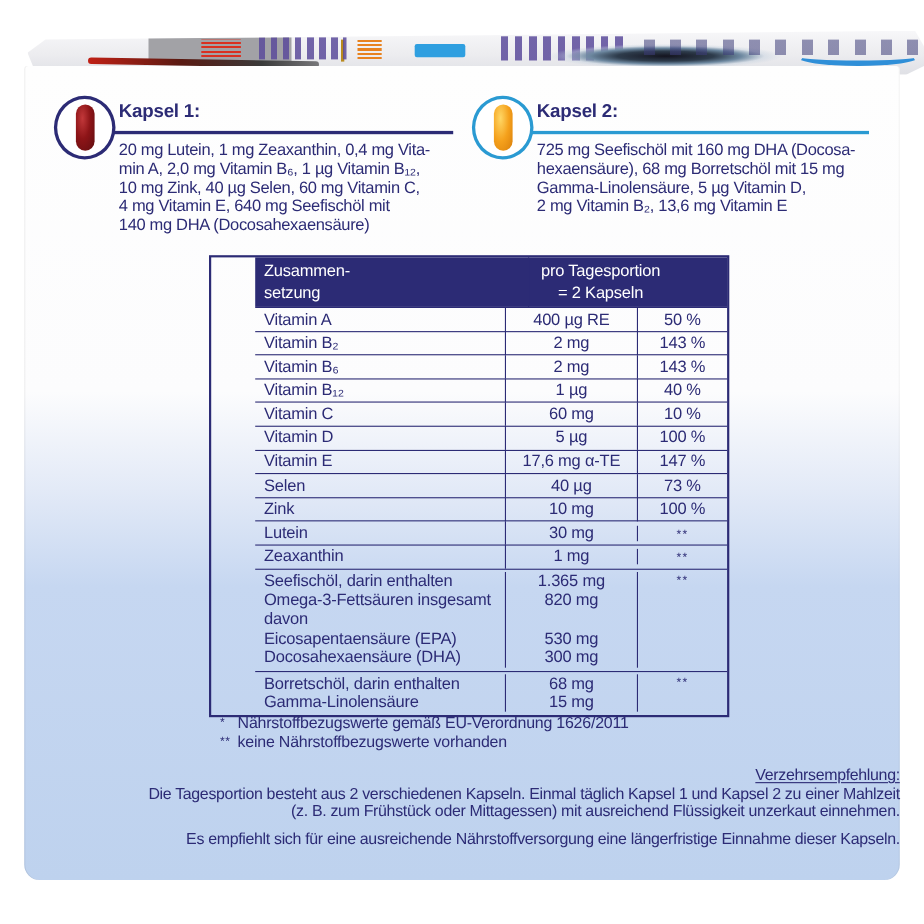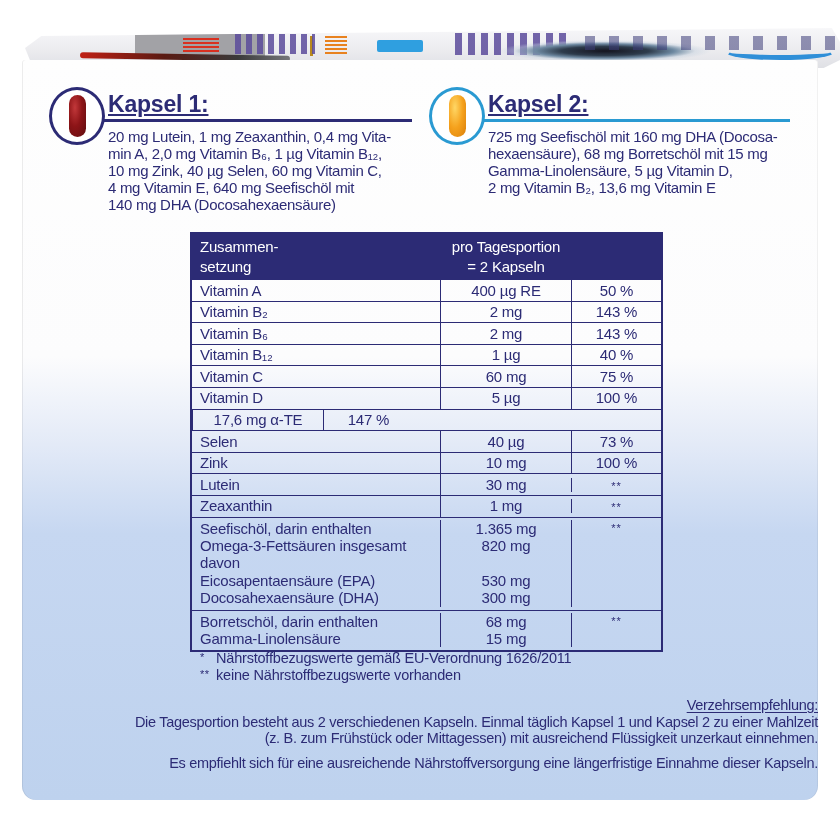--- a/index.html
+++ b/index.html
@@ -47,30 +47,30 @@
   
   .cap-circle {
     position:absolute; width:56px; height:58px; border-radius:50%;
     background:#ffffff; border:3px solid #2c2b75; z-index:3;
     display:flex; align-items:center; justify-content:center;
   }
   .cap-circle.c2 { border-color:#2a9ad2; }
   .pill { width:17px; height:42px; border-radius:9px; }
   .pill.p1 { background:radial-gradient(ellipse at 35% 30%,#c2383a 0%,#8d1417 45%,#5e0d10 100%); }
   .pill.p2 { background:radial-gradient(ellipse at 35% 30%,#ffd765 0%,#f5a11c 50%,#d97e0a 100%); }
-  .cap-title { position:absolute; font-size:23px; font-weight:700; letter-spacing:-.2px;text-decoration:underline; }
+  .cap-title { position:absolute; font-size:17px; font-weight:700; letter-spacing:-.2px; }
   .cap-rule { position:absolute; height:3px; background:#2c2b75; z-index:2; }
   .cap-rule.r2 { background:#2a9ad2; }
   .cap-text { position:absolute; font-size:15px; line-height:17px; letter-spacing:-.3px; white-space:nowrap; }
   
   .ptable {
     position:absolute; left:168px; top:172px; width:473px;
     border:2px solid #2c2b75; font-size:15px; letter-spacing:-.2px;
   }
-  .trow { display:flex; border-top:1.5px solid #2c2b75; }
+  .trow { display:flex; border-top:1.5px solid #2c2b75;margin-left:40px; }
   .trow:first-child { border-top:none; }
   .c-name { width:248px; padding-left:8px; }
   .c-amt  { width:131px; text-align:center; border-left:1.5px solid #2c2b75; }
   .c-nrv  { width:90px;  text-align:center; border-left:1.5px solid #2c2b75; }
   .thead { background:#2c2b75; color:#ffffff; height:45px; }
   .thead .c-name { line-height:20px; padding-top:3px; }
   .thead .c-amt, .thead .c-nrv { display:flex; flex-direction:column; justify-content:center; line-height:20px; }
   .r-simple { height:21.6px; line-height:21.6px;align-items:center; }
   .mk { line-height:normal; padding-top:2px; font-size:11px; letter-spacing:1px; }
   .r-group { padding:2px 0 3px 0; }
@@ -160,28 +160,29 @@
       <div class="c-nrv">143 %</div>
     </div>
     <div class="trow r-simple">
       <div class="c-name">Vitamin B₁₂</div>
       <div class="c-amt">1 µg</div>
       <div class="c-nrv">40 %</div>
     </div>
     <div class="trow r-simple">
       <div class="c-name">Vitamin C</div>
       <div class="c-amt">60 mg</div>
-      <div class="c-nrv">75 %</div>
+      <div class="c-nrv">10 %</div>
     </div>
     <div class="trow r-simple">
       <div class="c-name">Vitamin D</div>
       <div class="c-amt">5 µg</div>
       <div class="c-nrv">100 %</div>
     </div>
     <div class="trow r-simple">
+      <div class="c-name">Vitamin E</div>
       <div class="c-amt">17,6 mg α-TE</div>
       <div class="c-nrv">147 %</div>
     </div>
     <div class="trow r-simple">
       <div class="c-name">Selen</div>
       <div class="c-amt">40 µg</div>
       <div class="c-nrv">73 %</div>
     </div>
     <div class="trow r-simple">
       <div class="c-name">Zink</div>

